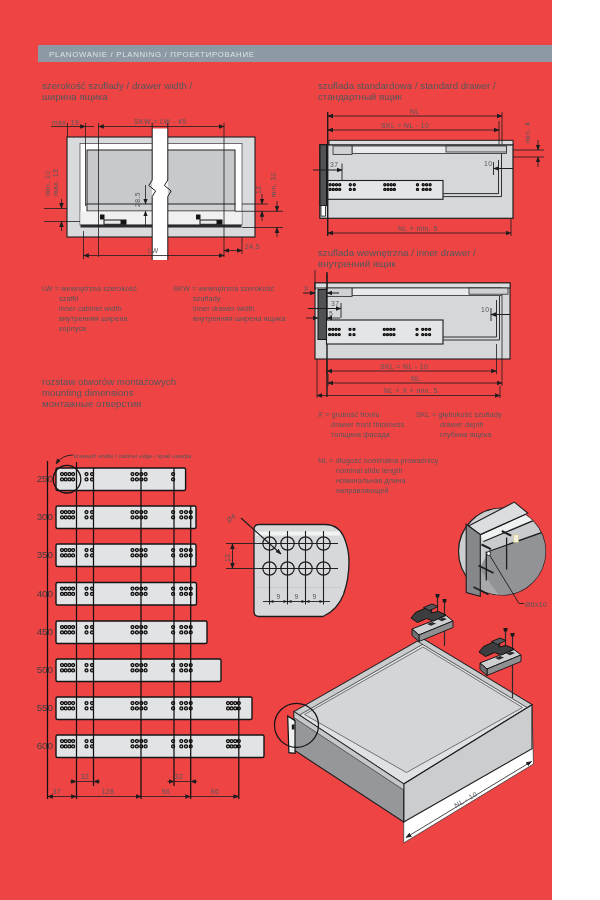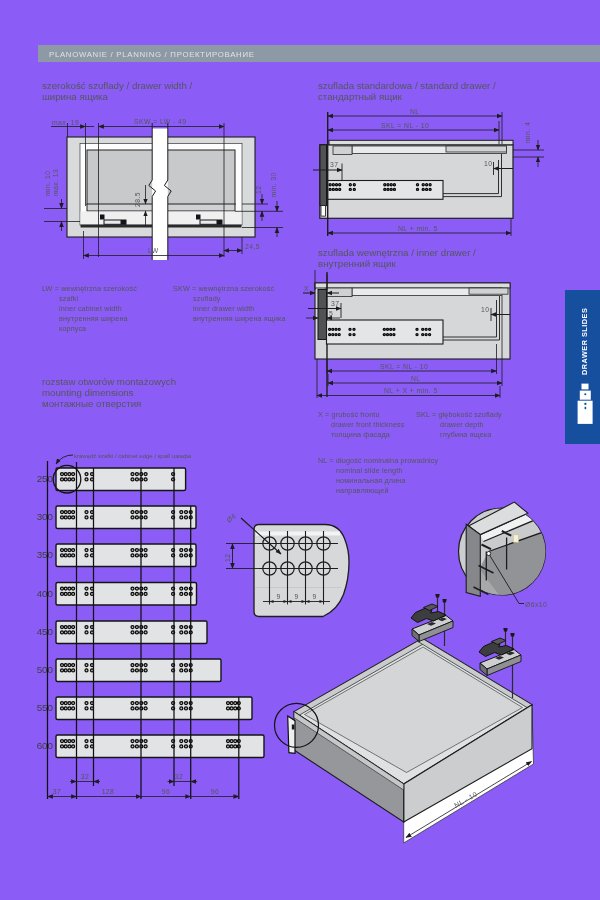--- a/index.html
+++ b/index.html
@@ -1,15 +1,15 @@
 <!DOCTYPE html>
 <html><head><meta charset="utf-8">
 <style>
 html,body{margin:0;padding:0;background:#fff;}
-#page{position:relative;width:600px;height:900px;background:#8b5cf6;overflow:hidden;
+#page{position:relative;width:552px;height:900px;background:#ef4444;overflow:hidden;
 font-family:"Liberation Sans", sans-serif;}
 svg{position:absolute;left:0;top:0;}
 text{font-family:"Liberation Sans", sans-serif;}
 .t{fill:#54575b;}
 .dim{fill:#54575b;font-size:6.8px;letter-spacing:0.45px;}
 .lin{stroke:#1d1d1f;fill:none;}
 </style></head><body>
 <div id="page">
 <svg width="600" height="900" viewBox="0 0 600 900">
 <defs>

